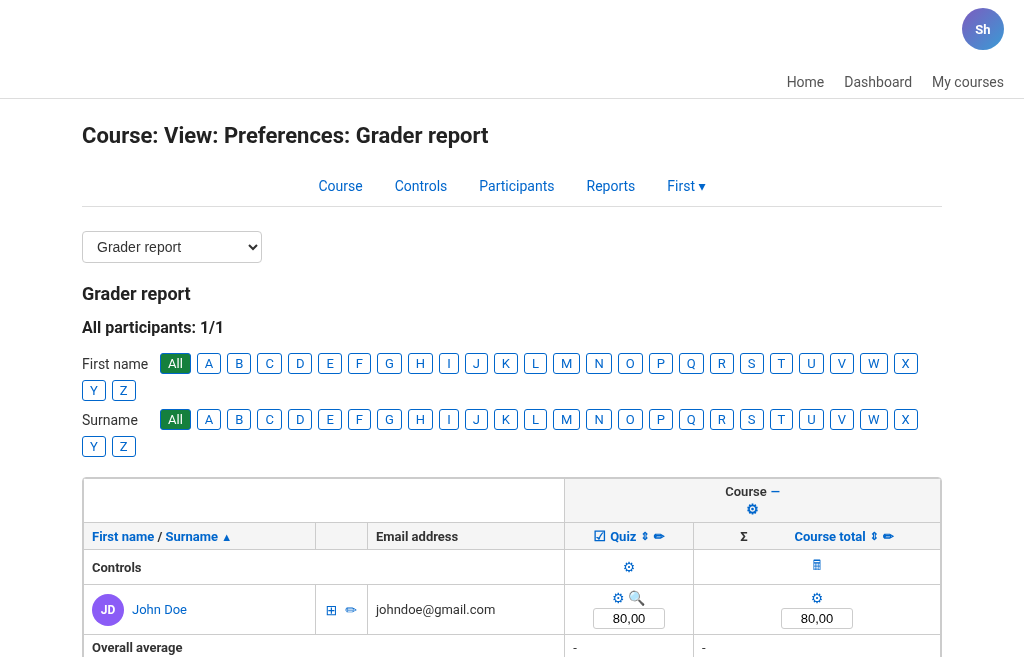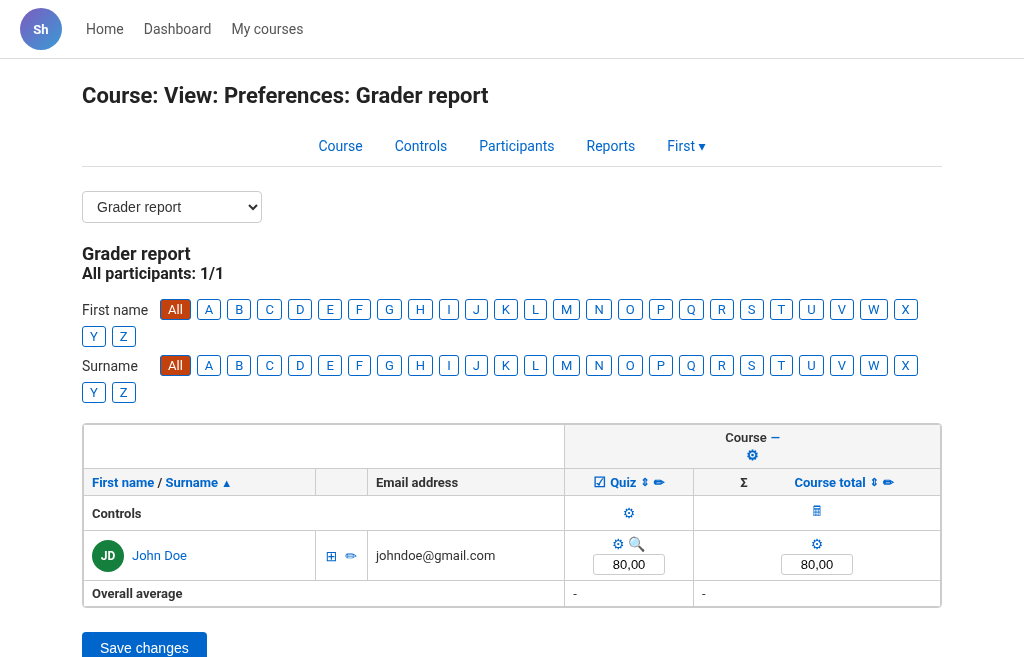--- a/index.html
+++ b/index.html
@@ -1,19 +1,19 @@
 <!DOCTYPE html>
 <html><head>
   <meta charset="utf-8">
   <style>
     * { box-sizing: border-box; margin: 0; padding: 0; }
     body { font-family: -apple-system, BlinkMacSystemFont, 'Segoe UI', Roboto, sans-serif; font-size: 14px; color: #333; background: #fff; }
 
     
-    .top-nav { display: flex; align-items: center; padding: 8px 20px; border-bottom: 1px solid #ddd; gap: 24px; }
+    .top-nav { display: flex; align-items: flex-end; padding: 8px 20px; border-bottom: 1px solid #ddd; gap: 24px; flex-direction: column; }
     .logo { display: flex; align-items: center; gap: 6px; }
     .logo-circle { width: 42px; height: 42px; border-radius: 50%; background: linear-gradient(135deg, #7c5cbf, #3a9bd5); display: flex; align-items: center; justify-content: center; position: relative; }
     .logo-text { font-size: 13px; font-weight: bold; color: white; }
     .nav-links { display: flex; gap: 20px; }
     .nav-link { color: #555; text-decoration: none; font-size: 14px; cursor: pointer; }
 
     
     .page-content { max-width: 900px; margin: 0 auto; padding: 24px 20px; }
 
     .page-title { font-size: 22px; font-weight: bold; color: #222; margin-bottom: 20px; }
@@ -24,44 +24,44 @@
     .tab.active { color: #0066cc; border-bottom: 2px solid #0066cc; font-weight: 500; }
     .tab-more { display: flex; align-items: center; gap: 2px; }
 
     
     .dropdown-select { display: flex; align-items: center; margin-bottom: 20px; }
     .dropdown-select select { padding: 6px 28px 6px 10px; border: 1px solid #ccc; border-radius: 4px; font-size: 14px; color: #333; background: #fff; appearance: auto; min-width: 180px; }
 
     
     .report-heading { margin-bottom: 16px; }
     .report-heading h2 { font-size: 18px; font-weight: bold; color: #222; }
-    .report-heading h3 { font-size: 16px; font-weight: bold; color: #222; margin-top: 0; }
+    .report-heading h3 { font-size: 16px; font-weight: bold; color: #222; margin-top: 14px; }
 
     
     .filter-row { display: flex; align-items: center; gap: 6px; margin-bottom: 8px; flex-wrap: wrap; }
     .filter-label { font-size: 14px; color: #333; min-width: 72px; }
     .filter-btn { padding: 2px 7px; border: 1px solid #0066cc; border-radius: 3px; font-size: 13px; color: #0066cc; background: #fff; cursor: pointer; text-decoration: none; }
-    .filter-btn.active { background: #c2410c; color: #fff; }
+    .filter-btn.active { background: #15803d; color: #fff; }
 
     
     .grade-table-wrap { margin-top: 20px; border: 1px solid #ccc; border-radius: 4px; overflow: auto; }
     .grade-table { border-collapse: collapse; width: 100%; min-width: 560px; }
     .grade-table th, .grade-table td { border: 1px solid #ccc; padding: 5px 8px; font-size: 13px; text-align: left; vertical-align: middle; }
     .grade-table thead th { background: #f5f5f5; }
     .course-header-cell { text-align: center; background: #f5f5f5; }
     .course-header-inner { display: flex; align-items: center; justify-content: center; gap: 4px; font-weight: 600; }
     .gear-icon { color: #0066cc; font-size: 14px; cursor: pointer; }
     .edit-icon { color: #0066cc; cursor: pointer; font-size: 13px; }
     .col-name { color: #0066cc; font-size: 13px; }
     .col-name a { color: #0066cc; text-decoration: none; }
     .controls-label { font-weight: bold; text-align: right; padding-right: 10px; }
     .score-input { border: 1px solid #ccc; border-radius: 3px; width: 72px; text-align: center; font-size: 13px; padding: 2px 4px; background: #fff; }
     .overall-avg-label { font-weight: bold; text-align: right; }
     .dash-cell { text-align: center; }
-    .avatar { width: 32px; height: 32px; border-radius: 50%; background: #15803d; display: flex; align-items: center; justify-content: center; font-size: 12px; font-weight: bold; color: #fff; }
+    .avatar { width: 32px; height: 32px; border-radius: 50%; background: #8b5cf6; display: flex; align-items: center; justify-content: center; font-size: 12px; font-weight: bold; color: #fff; }
     .cell-icons { display: flex; gap: 4px; align-items: center; }
     .icon-btn { color: #0066cc; cursor: pointer; border: none; background: none; padding: 0 2px; font-size: 14px; }
     .sort-arrow { font-size: 11px; color: #0066cc; }
 
     
     .save-btn { margin-top: 24px; padding: 8px 18px; background: #0066cc; color: #fff; border: none; border-radius: 4px; font-size: 14px; cursor: pointer; }
 
     .header-minus { font-size: 12px; color: #0066cc; cursor: pointer; }
     .sigma-icon { font-size: 13px; }
     .calc-icon { font-size: 14px; color: #0066cc; cursor: pointer; }

